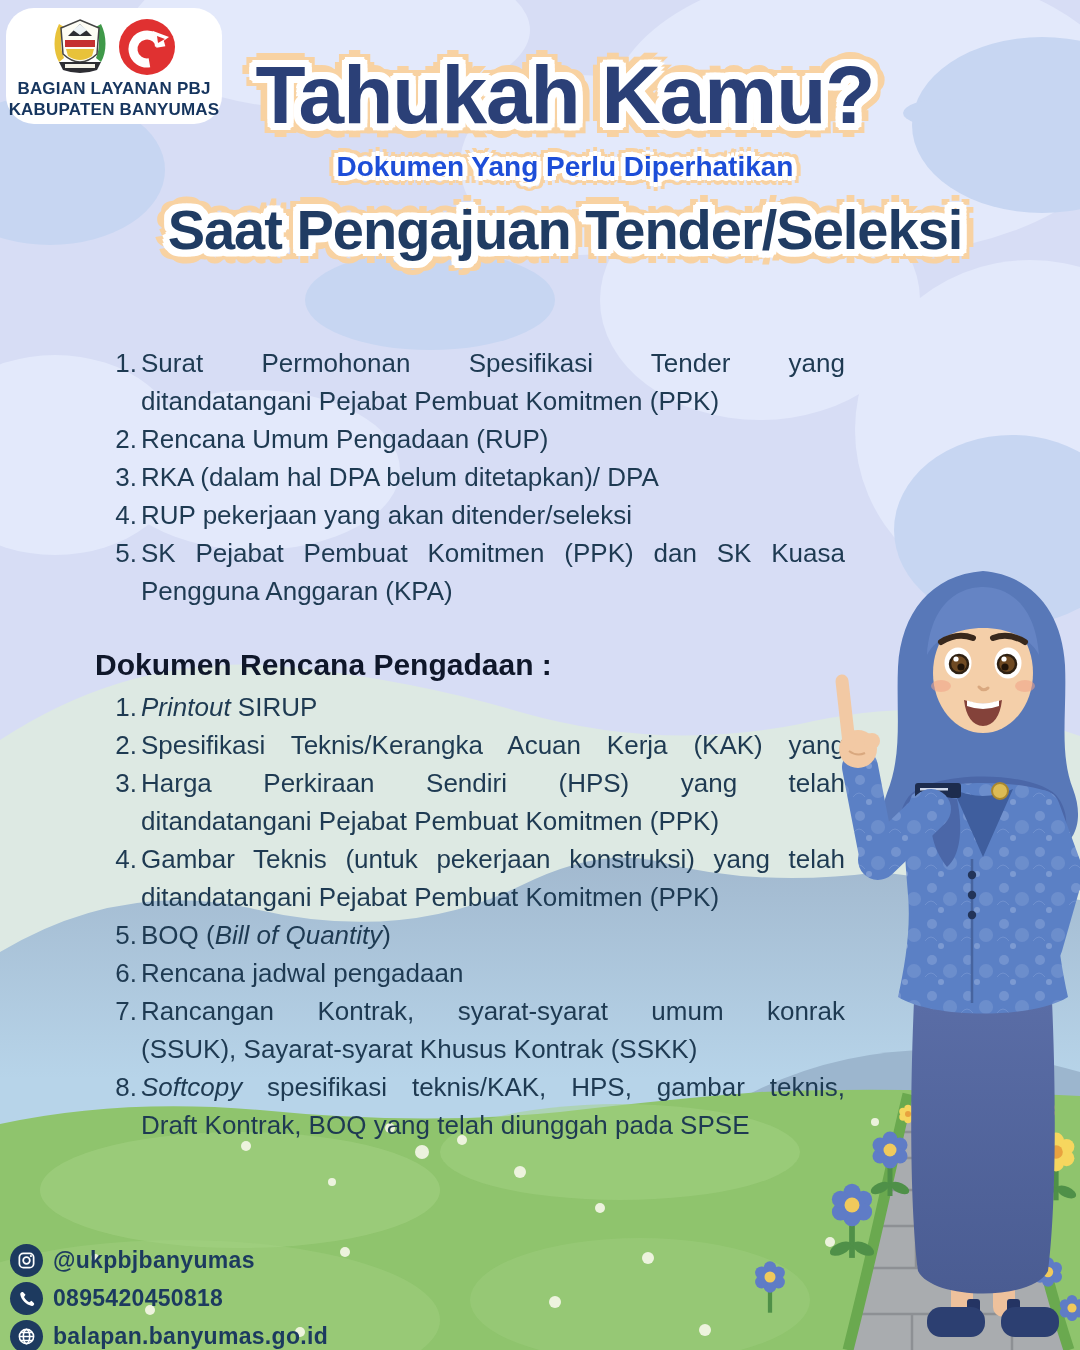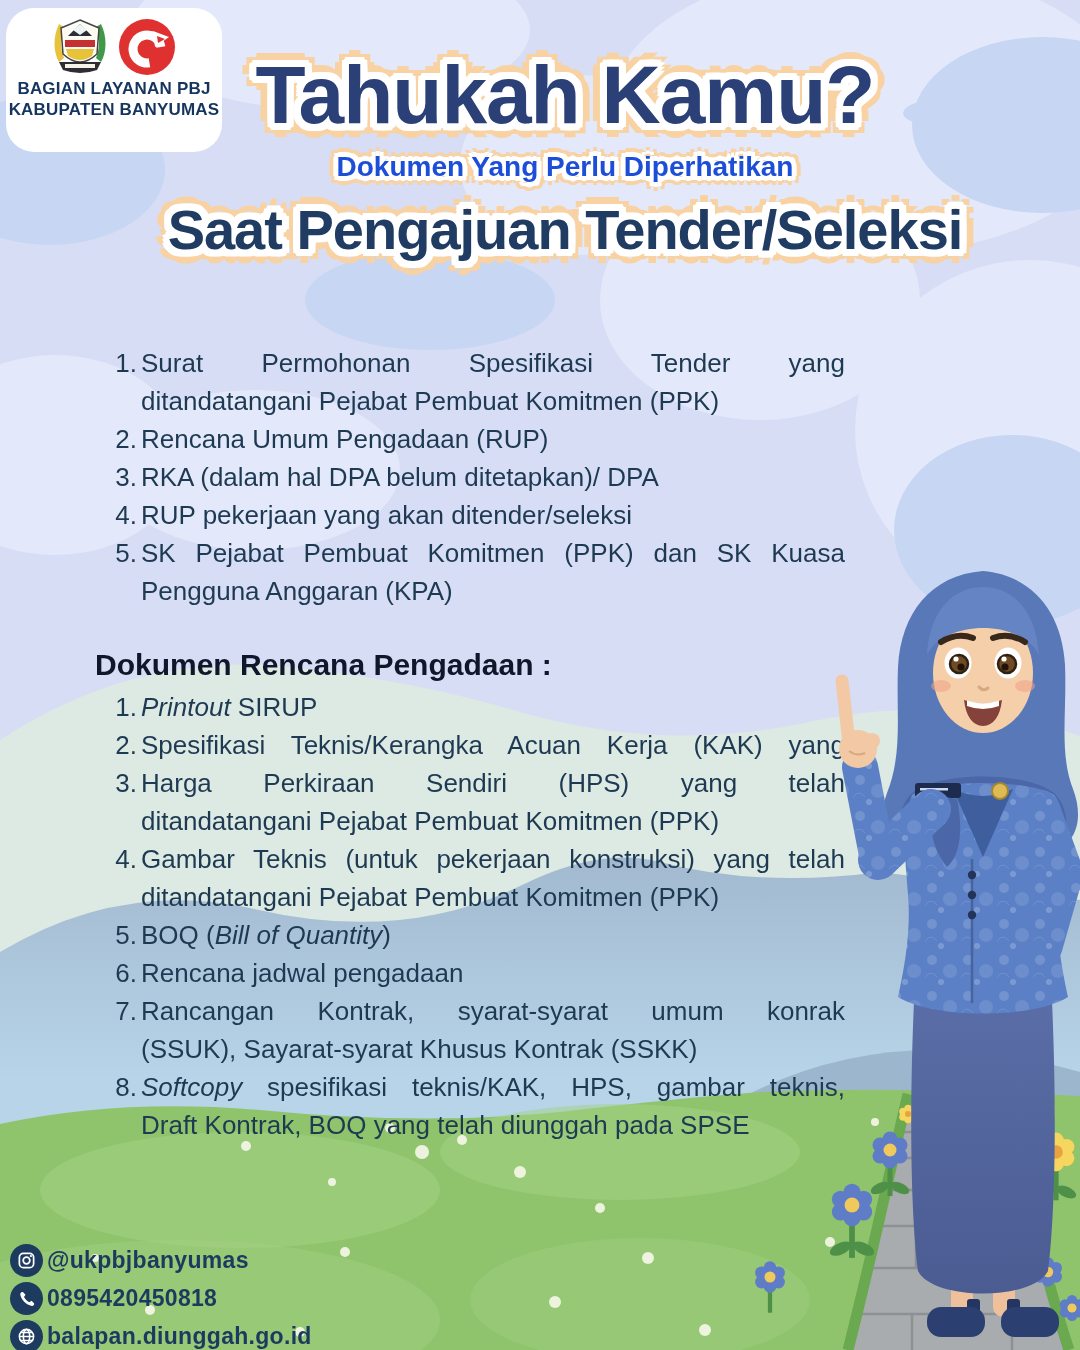--- a/index.html
+++ b/index.html
@@ -3,21 +3,21 @@
 <meta charset="utf-8">
 <style>
   html,body{margin:0;padding:0;background:#e8e8ee;}
   .poster{
     position:relative;width:1080px;height:1350px;overflow:hidden;
     font-family:"Liberation Sans",sans-serif;background:#d7ddf5;
   }
   .bg{position:absolute;inset:0;z-index:0;}
   
   .logo-badge{
-    position:absolute;left:6px;top:8px;width:216px;height:144px;
+    position:absolute;left:6px;top:8px;width:216px;height:116px;
     background:#ffffff;border-radius:28px;z-index:6;text-align:center;
     padding-top:8px;box-sizing:border-box;
   }
   .logo-row{display:flex;justify-content:center;align-items:center;gap:8px;height:62px;}
   .org{font-size:17px;font-weight:800;color:#16355e;line-height:1.25;letter-spacing:.2px;}
   
   .header{position:absolute;left:50px;top:54px;width:1030px;text-align:center;z-index:4;}
   .title,.subtitle,.subject{font-family:Liberation Sans, sans-serif;margin:0;}
   .outlined{
     text-shadow:
@@ -50,21 +50,21 @@
   .txt{flex:1;min-width:0;}
   .line{text-align:justify;}
   .line.stretch{text-align-last:justify;}
   .line em{font-style:italic;}
   .section-heading{position:absolute;left:95px;top:646px;margin:0;z-index:3;
       font-size:30px;font-weight:800;color:#0f172a;line-height:38px;}
   
   .mascot{position:absolute;left:815px;top:555px;width:265px;height:795px;z-index:4;}
   
   .footer{position:absolute;left:10px;top:1244px;z-index:6;display:flex;flex-direction:column;gap:5px;}
-  .frow{display:flex;align-items:center;gap:4px;height:33px;cursor:pointer;text-align:right;}
+  .frow{display:flex;align-items:center;gap:10px;height:33px;cursor:pointer;text-align:right;}
   .ficon{width:33px;height:33px;border-radius:50%;background:#1d3a5f;
          display:flex;align-items:center;justify-content:center;flex:none;}
   .ftext{font-size:23px;font-weight:800;color:#1c3a5f;letter-spacing:.3px;}
 </style>
 </head>
 <body>
 
 <div class="poster">
 
   <svg class="bg" viewBox="0 0 1080 1350" aria-hidden="true">
@@ -475,17 +475,17 @@
       <span class="ftext">0895420450818</span>
     </div>
     <div class="frow">
       <span class="ficon">
         <svg width="19" height="19" viewBox="0 0 24 24" fill="none" stroke="#ffffff" stroke-width="2">
           <circle cx="12" cy="12" r="9"></circle>
           <ellipse cx="12" cy="12" rx="4" ry="9"></ellipse>
           <path d="M3,12 L21,12 M4.5,7 L19.5,7 M4.5,17 L19.5,17"></path>
         </svg>
       </span>
-      <span class="ftext">balapan.diunggah.go.id</span>
+      <span class="ftext">balapan.banyumas.go.id</span>
     </div>
   </footer>
 
 </div>
 
 </body></html>

